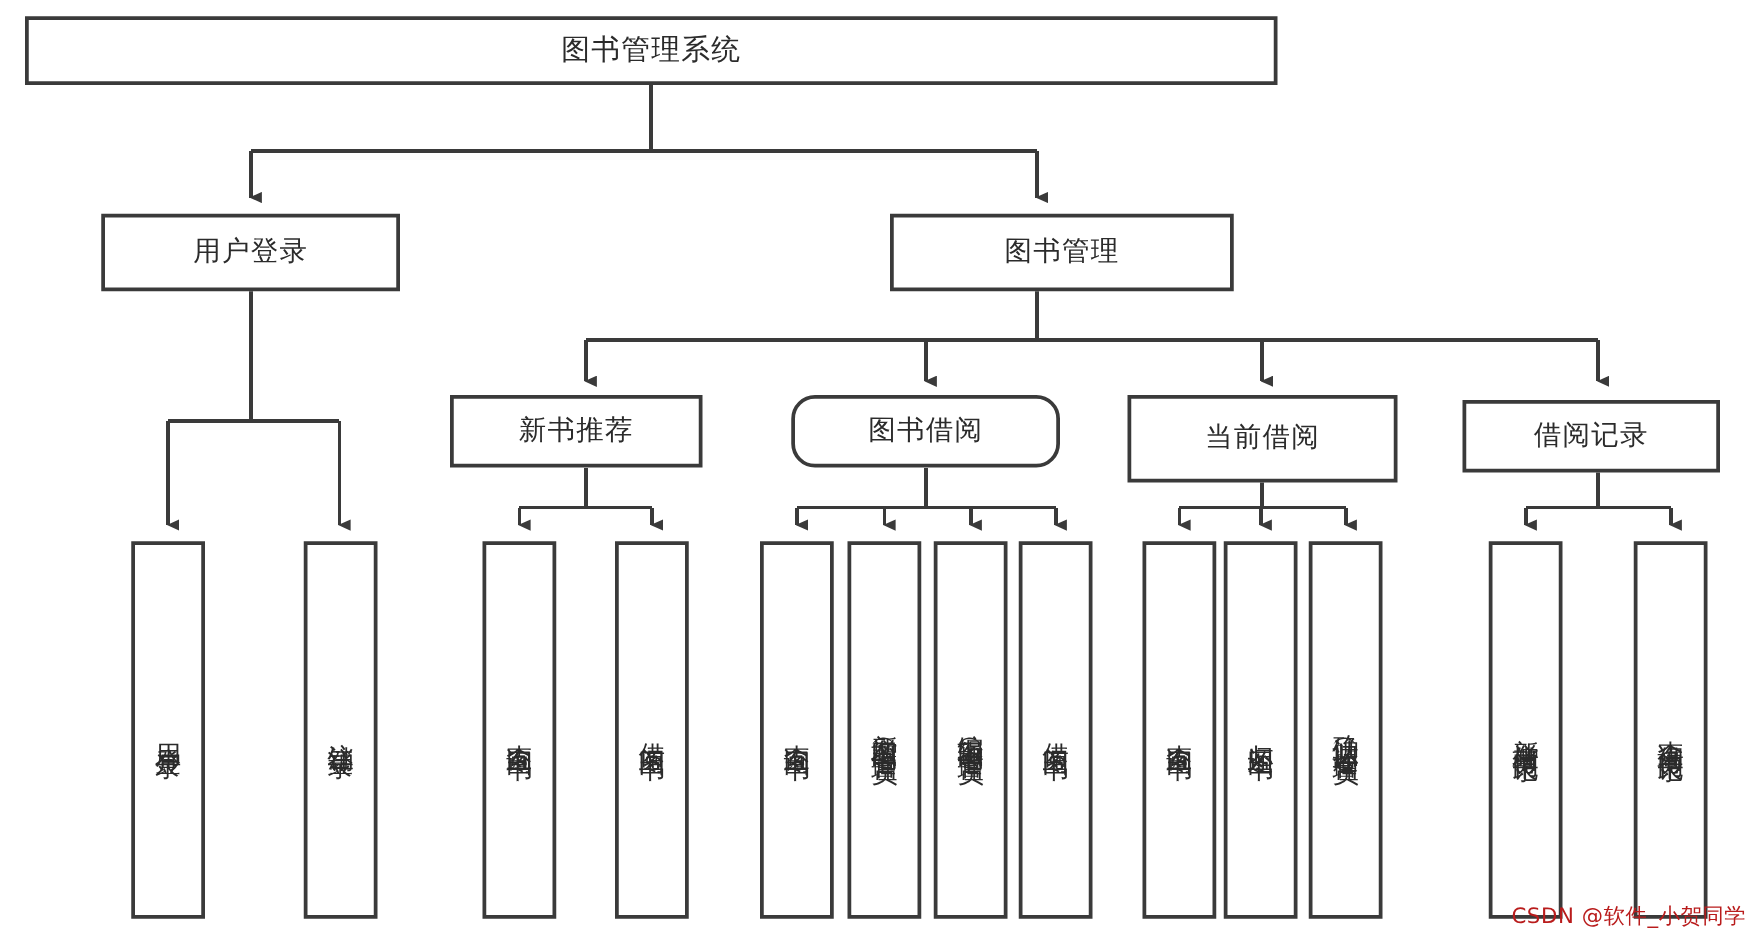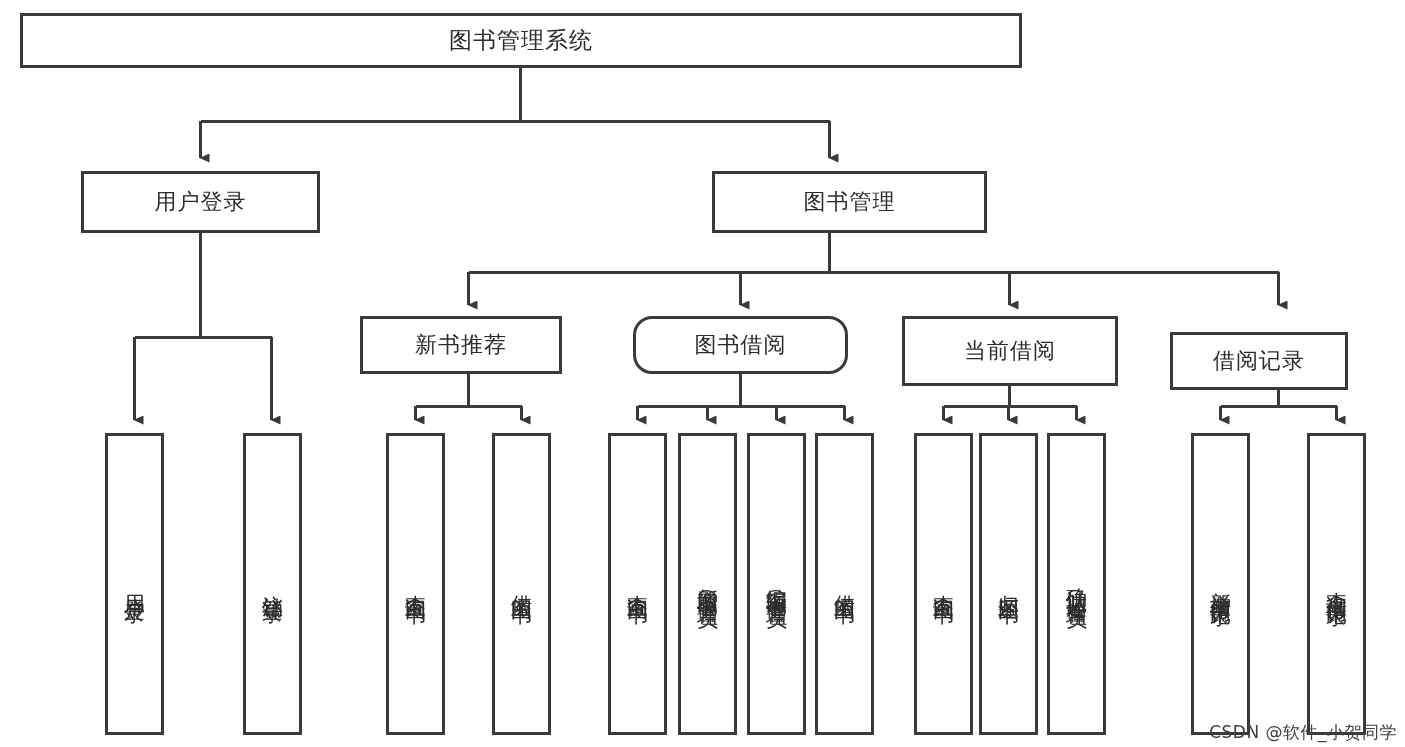--- a/index.html
+++ b/index.html
@@ -50,21 +50,21 @@
     white-space: normal;
   }
   .node.root .node-label { font-size: 23px; }
   .node.level1 .node-label { font-size: 22px; }
   .node.level2 .node-label { font-size: 22px; }
   #watermark {
     position: absolute;
     right: 8px;
     bottom: 3px;
     font-size: 17px;
-    color: #404040;
+    color: #b91c1c;
     letter-spacing: 0.5px;
     white-space: nowrap;
     pointer-events: none;
   }
 </style>
 </head>
 <body>
 
 <div id="diagram-root">
 
@@ -134,21 +134,21 @@
 
   <div class="node level2" style="left:360px; top:316px; width:202px; height:58px;">
     <span class="node-label">新书推荐</span>
   </div>
   <div class="node level2" style="left:633px; top:316px; width:215px; height:58px;border-radius:19px;">
     <span class="node-label">图书借阅</span>
   </div>
   <div class="node level2" style="left:902px; top:316px; width:216px; height:70px;">
     <span class="node-label">当前借阅</span>
   </div>
-  <div class="node level2" style="left:1170px; top:332px; width:178px; height:58px;">
+  <div class="node level2" style="left:1170px; top:320px; width:206px; height:58px;">
     <span class="node-label">借阅记录</span>
   </div>
 
   <div class="node leaf" style="left:105px; top:433px; width:59px; height:302px;">
     <span class="node-label">用户登录</span>
   </div>
   <div class="node leaf" style="left:243px; top:433px; width:59px; height:302px;">
     <span class="node-label">注销登录</span>
   </div>
 

